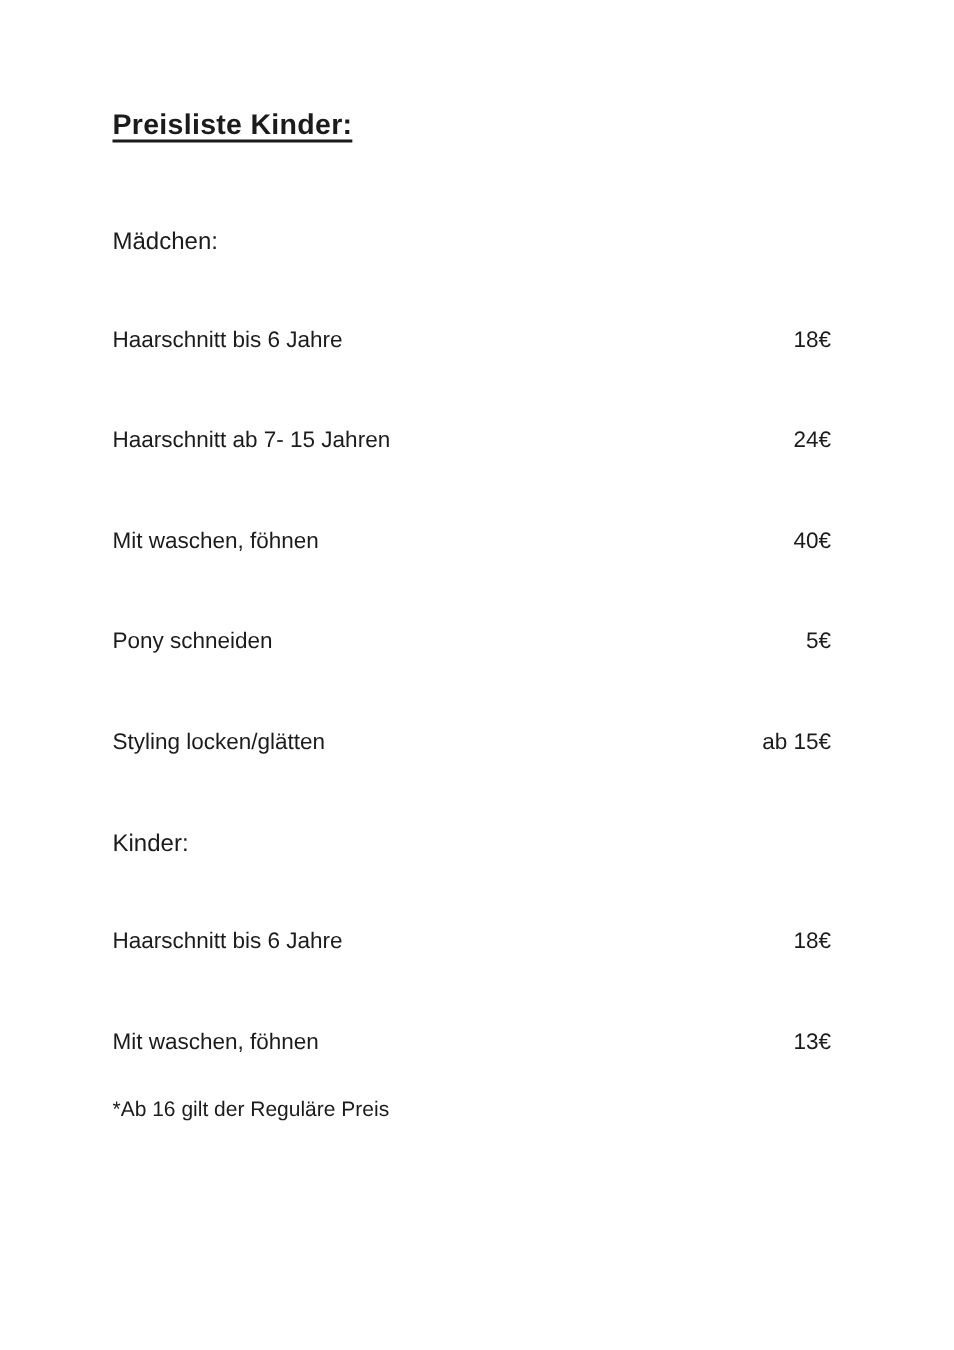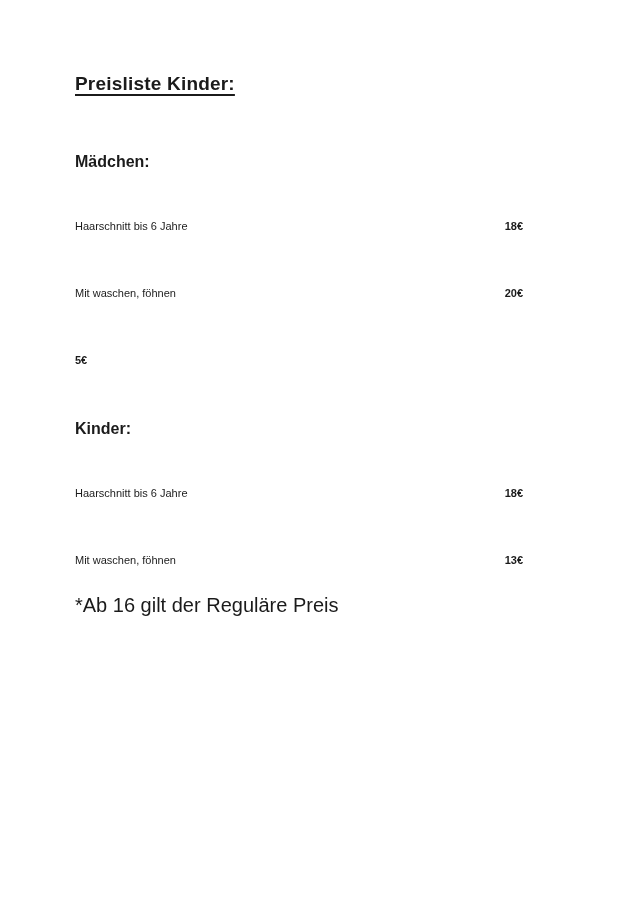--- a/index.html
+++ b/index.html
@@ -12,64 +12,63 @@
     height: 900px;
     overflow: hidden;
     font-family: "Liberation Sans", sans-serif;
     color: #1b1b1b;
     -webkit-font-smoothing: antialiased;
   }
   .page {
     box-sizing: border-box;
     width: 636px;
     height: 900px;
-    padding: 73px 113px 40px 75px;
+    padding: 73px 82px 40px 75px;
     background: #ffffff;
   }
   .doc-title {
     font-size: 19px;
     font-weight: 700;
     text-decoration: underline;
     text-underline-offset: 4px;
     text-decoration-thickness: 2px;
     margin: 0 0 58px 0;
     letter-spacing: 0.2px;
   }
   .section {
     margin: 0;
   }
   .section + .section {
     margin-top: 48px;
   }
   .section-heading {
     font-size: 16px;
-    font-weight: 700;
+    font-weight: 400;
     margin: 0 0 32px 0;
   }
   .group {
     margin: 0 0 22px 0;
   }
   .row {
     display: flex;
     justify-content: space-between;
     align-items: flex-start;
-    font-size: 11px;
+    font-size: 15px;
     line-height: 23px;
     margin-top: 44px;
   }
   .label {
     white-space: nowrap;
   }
   .price {
     white-space: nowrap;
     text-align: right;
-    font-weight: bold;
   }
   .footnote {
-    font-size: 20px;
+    font-size: 14px;
     line-height: 23px;
     margin-top: 22px;
   }
 </style>
 </head>
 <body>
 
 <div class="page">
 
   <h1 class="doc-title">Preisliste Kinder:</h1>
@@ -79,31 +78,42 @@
 
     <div class="group">
       <div class="row">
         <span class="label">Haarschnitt bis 6 Jahre</span>
         <span class="price">18€</span>
       </div>
     </div>
 
     <div class="group">
       <div class="row">
+        <span class="label">Haarschnitt ab 7- 15 Jahren</span>
+        <span class="price">24€</span>
+      </div>
+      <div class="row">
         <span class="label">Mit waschen, föhnen</span>
-        <span class="price">20€</span>
+        <span class="price">40€</span>
       </div>
     </div>
 
     <div class="group">
       <div class="row">
+        <span class="label">Pony schneiden</span>
         <span class="price">5€</span>
       </div>
     </div>
 
+    <div class="group">
+      <div class="row">
+        <span class="label">Styling locken/glätten</span>
+        <span class="price">ab 15€</span>
+      </div>
+    </div>
   </div>
 
   <div class="section">
     <h2 class="section-heading">Kinder:</h2>
 
     <div class="group">
       <div class="row">
         <span class="label">Haarschnitt bis 6 Jahre</span>
         <span class="price">18€</span>
       </div>

